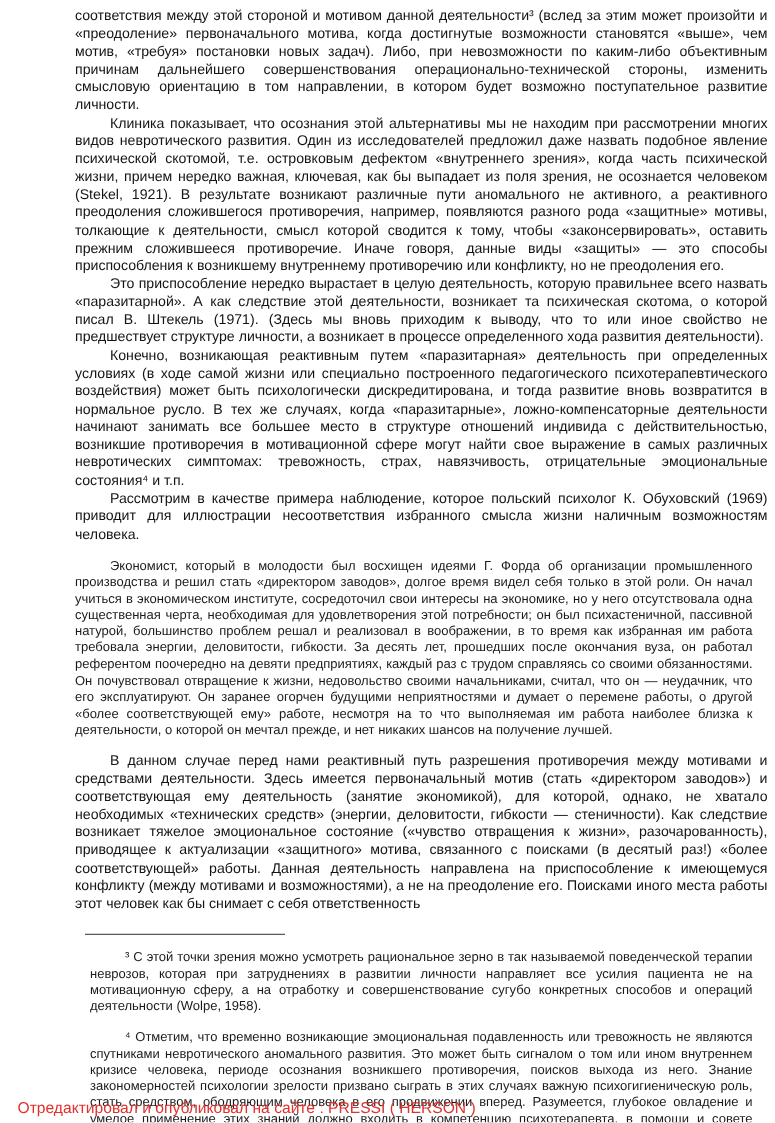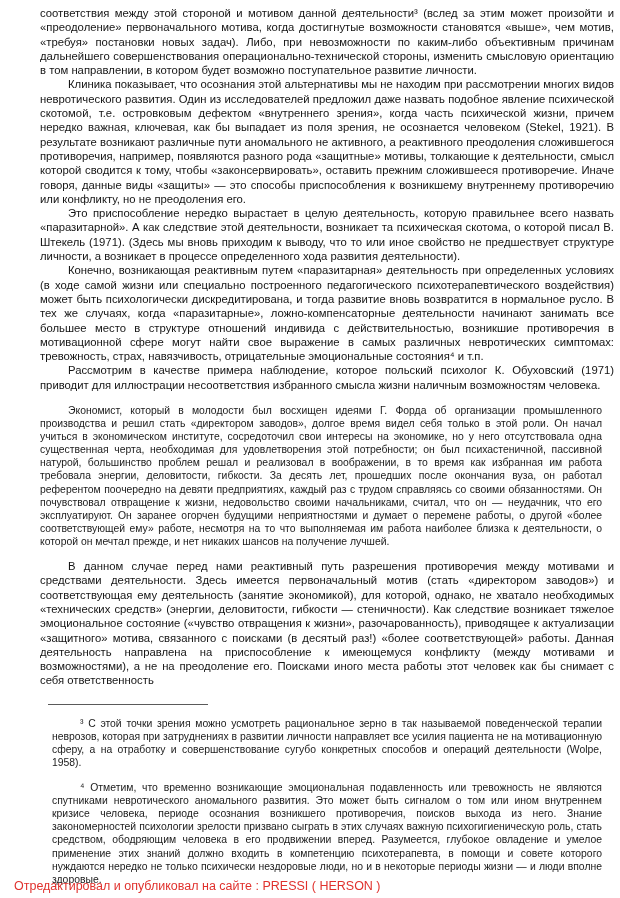--- a/index.html
+++ b/index.html
@@ -6,21 +6,21 @@
     margin: 0;
     padding: 0;
     background: #ffffff;
   }
   .page {
     position: relative;
     width: 620px;
     height: 898px;
     box-sizing: border-box;
     background: #ffffff;
-    padding: 6px 6px 0 40px;
+    padding: 6px 6px 0 60px;
     font-family: "Liberation Sans", sans-serif;
     color: #141414;
     overflow: hidden;
   }
   .body-text p.para {
     margin: 0;
     font-size: 11.3px;
     line-height: 14.3px;
     text-align: justify;
     text-indent: 28px;
@@ -69,21 +69,21 @@
 </head>
 <body>
 
 <div class="page">
 
   <div class="body-text">
       <p class="para noindent">соответствия между этой стороной и мотивом данной деятельности³ (вслед за этим может произойти и «преодоление» первоначального мотива, когда достигнутые возможности становятся «выше», чем мотив, «требуя» постановки новых задач). Либо, при невозможности по каким-либо объективным причинам дальнейшего совершенствования операционально-технической стороны, изменить смысловую ориентацию в том направлении, в котором будет возможно поступательное развитие личности.</p>
       <p class="para">Клиника показывает, что осознания этой альтернативы мы не находим при рассмотрении многих видов невротического развития. Один из исследователей предложил даже назвать подобное явление психической скотомой, т.е. островковым дефектом «внутреннего зрения», когда часть психической жизни, причем нередко важная, ключевая, как бы выпадает из поля зрения, не осознается человеком (Stekel, 1921). В результате возникают различные пути аномального не активного, а реактивного преодоления сложившегося противоречия, например, появляются разного рода «защитные» мотивы, толкающие к деятельности, смысл которой сводится к тому, чтобы «законсервировать», оставить прежним сложившееся противоречие. Иначе говоря, данные виды «защиты» — это способы приспособления к возникшему внутреннему противоречию или конфликту, но не преодоления его.</p>
       <p class="para">Это приспособление нередко вырастает в целую деятельность, которую правильнее всего назвать «паразитарной». А как следствие этой деятельности, возникает та психическая скотома, о которой писал В. Штекель (1971). (Здесь мы вновь приходим к выводу, что то или иное свойство не предшествует структуре личности, а возникает в процессе определенного хода развития деятельности).</p>
       <p class="para">Конечно, возникающая реактивным путем «паразитарная» деятельность при определенных условиях (в ходе самой жизни или специально построенного педагогического психотерапевтического воздействия) может быть психологически дискредитирована, и тогда развитие вновь возвратится в нормальное русло. В тех же случаях, когда «паразитарные», ложно-компенсаторные деятельности начинают занимать все большее место в структуре отношений индивида с действительностью, возникшие противоречия в мотивационной сфере могут найти свое выражение в самых различных невротических симптомах: тревожность, страх, навязчивость, отрицательные эмоциональные состояния⁴ и т.п.</p>
-      <p class="para">Рассмотрим в качестве примера наблюдение, которое польский психолог К. Обуховский (1971) приводит для иллюстрации несоответствия избранного смысла жизни наличным возможностям человека.</p>
+      <p class="para">Рассмотрим в качестве примера наблюдение, которое польский психолог К. Обуховский (1969) приводит для иллюстрации несоответствия избранного смысла жизни наличным возможностям человека.</p>
     </div>
 
   <div class="example">
       <p class="example-para">Экономист, который в молодости был восхищен идеями Г. Форда об организации промышленного производства и решил стать «директором заводов», долгое время видел себя только в этой роли. Он начал учиться в экономическом институте, сосредоточил свои интересы на экономике, но у него отсутствовала одна существенная черта, необходимая для удовлетворения этой потребности; он был психастеничной, пассивной натурой, большинство проблем решал и реализовал в воображении, в то время как избранная им работа требовала энергии, деловитости, гибкости. За десять лет, прошедших после окончания вуза, он работал референтом поочередно на девяти предприятиях, каждый раз с трудом справляясь со своими обязанностями. Он почувствовал отвращение к жизни, недовольство своими начальниками, считал, что он — неудачник, что его эксплуатируют. Он заранее огорчен будущими неприятностями и думает о перемене работы, о другой «более соответствующей ему» работе, несмотря на то что выполняемая им работа наиболее близка к деятельности, о которой он мечтал прежде, и нет никаких шансов на получение лучшей.</p>
     </div>
 
   <div class="body-text">
       <p class="para">В данном случае перед нами реактивный путь разрешения противоречия между мотивами и средствами деятельности. Здесь имеется первоначальный мотив (стать «директором заводов») и соответствующая ему деятельность (занятие экономикой), для которой, однако, не хватало необходимых «технических средств» (энергии, деловитости, гибкости — стеничности). Как следствие возникает тяжелое эмоциональное состояние («чувство отвращения к жизни», разочарованность), приводящее к актуализации «защитного» мотива, связанного с поисками (в десятый раз!) «более соответствующей» работы. Данная деятельность направлена на приспособление к имеющемуся конфликту (между мотивами и возможностями), а не на преодоление его. Поисками иного места работы этот человек как бы снимает с себя ответственность</p>
     </div>
 

